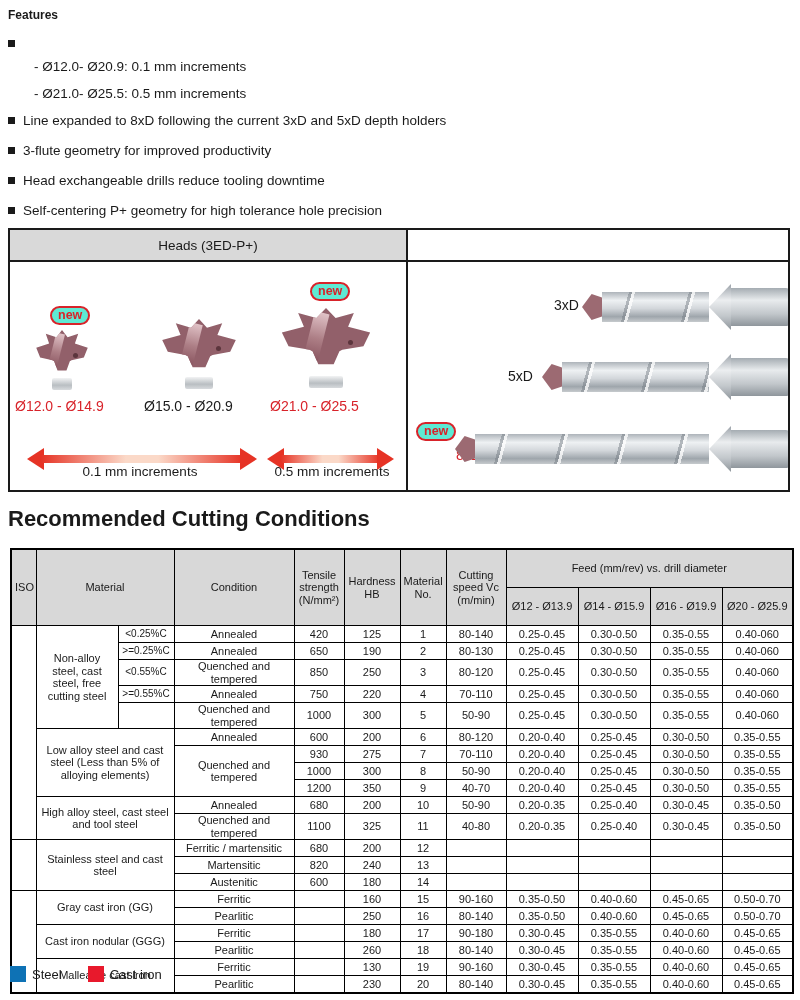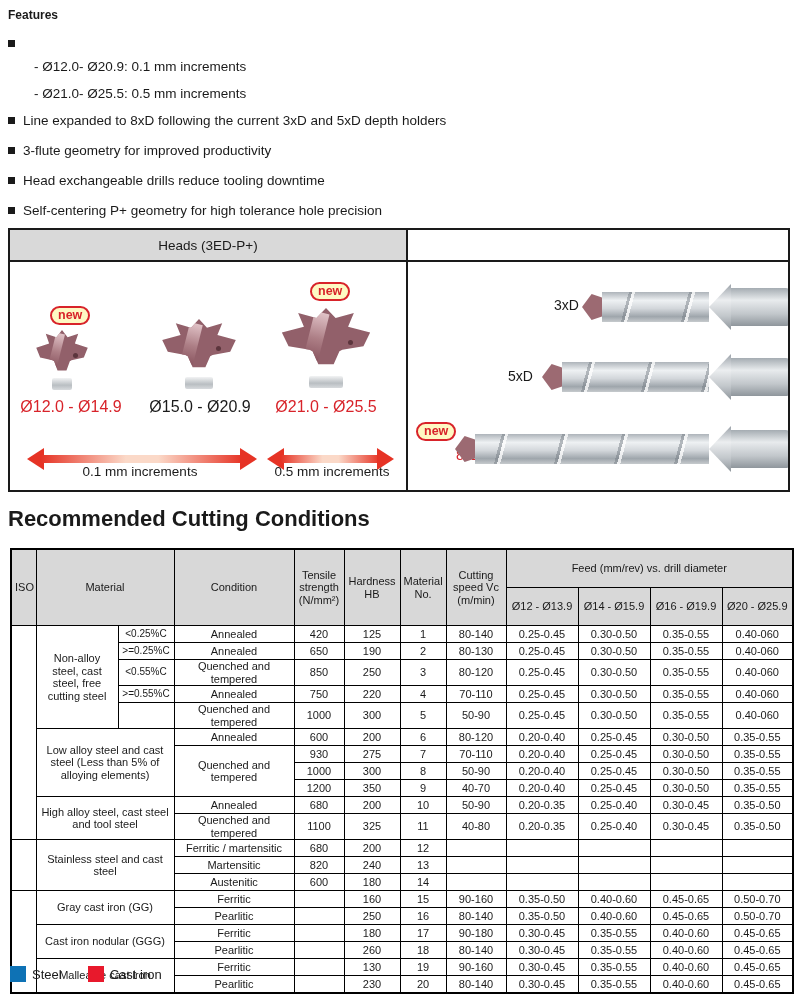--- a/index.html
+++ b/index.html
@@ -16,32 +16,32 @@
   
   .diagram{position:absolute;left:8px;top:228px;width:782px;height:264px;border:2px solid #1a1a1a;box-sizing:border-box;display:flex;flex-direction:column;background:#fff;}
   .dg-head{display:flex;height:30px;border-bottom:2px solid #1a1a1a;flex:0 0 auto;}
   .dg-h{background:#d9d9d9;font-size:13.5px;display:flex;align-items:center;justify-content:center;}
   .dg-h-left{width:398px;border-right:2px solid #1a1a1a;box-sizing:border-box;}
   .dg-h-right{flex:1;}
   .dg-body{flex:1;display:flex;}
   .dg-left{width:398px;border-right:2px solid #1a1a1a;box-sizing:border-box;position:relative;}
   .dg-right{flex:1;position:relative;overflow:hidden;}
 
-  .new-badge{position:absolute;background:#fef9c3;border:2px solid #d8232a;border-radius:10px;color:#d8232a;
+  .new-badge{position:absolute;background:#5eead4;border:2px solid #d8232a;border-radius:10px;color:#d8232a;
              font-weight:bold;font-size:12.5px;line-height:15px;padding:0 6px;z-index:3;}
 
   .head-fig{position:absolute;}
   .head-shape{position:relative;width:100%;background:#92606a;
     clip-path:polygon(50% 0%,60% 14%,79% 7%,73% 26%,96% 34%,89% 53%,67% 58%,64% 60%,58% 78%,42% 78%,36% 60%,33% 58%,11% 53%,4% 34%,27% 26%,21% 7%,40% 14%);}
   .head-hl{position:absolute;left:32%;top:6%;width:16%;height:66%;transform:rotate(14deg);opacity:.9;
     background:linear-gradient(180deg,#e9cdd1,#b08289 55%,#8a5560);}
   .head-dot{position:absolute;right:22%;top:44%;width:5px;height:5px;border-radius:50%;background:#5c353d;}
   .head-shank{width:36%;height:12px;margin:-4px auto 0;border-radius:2px;
     background:linear-gradient(180deg,#f2f3f4,#b9bec2 60%,#d7dadd);}
-  .head-label{position:absolute;font-size:16px;text-align:center;}
+  .head-label{position:absolute;font-size:14px;text-align:left;}
 
   .arrow{position:absolute;height:22px;}
   .arr-bar{position:absolute;left:14px;right:14px;top:7px;height:8px;
     background:linear-gradient(90deg,#e63325,#fbd9c8 42%,#fbd9c8 58%,#e63325);}
   .arr-l,.arr-r{position:absolute;top:0;width:0;height:0;border-top:11px solid transparent;border-bottom:11px solid transparent;}
   .arr-l{left:0;border-right:17px solid #e63325;}
   .arr-r{right:0;border-left:17px solid #e63325;}
   .incr-label{position:absolute;font-size:13.5px;text-align:center;}
 
   .holder-label{position:absolute;font-size:14px;}

